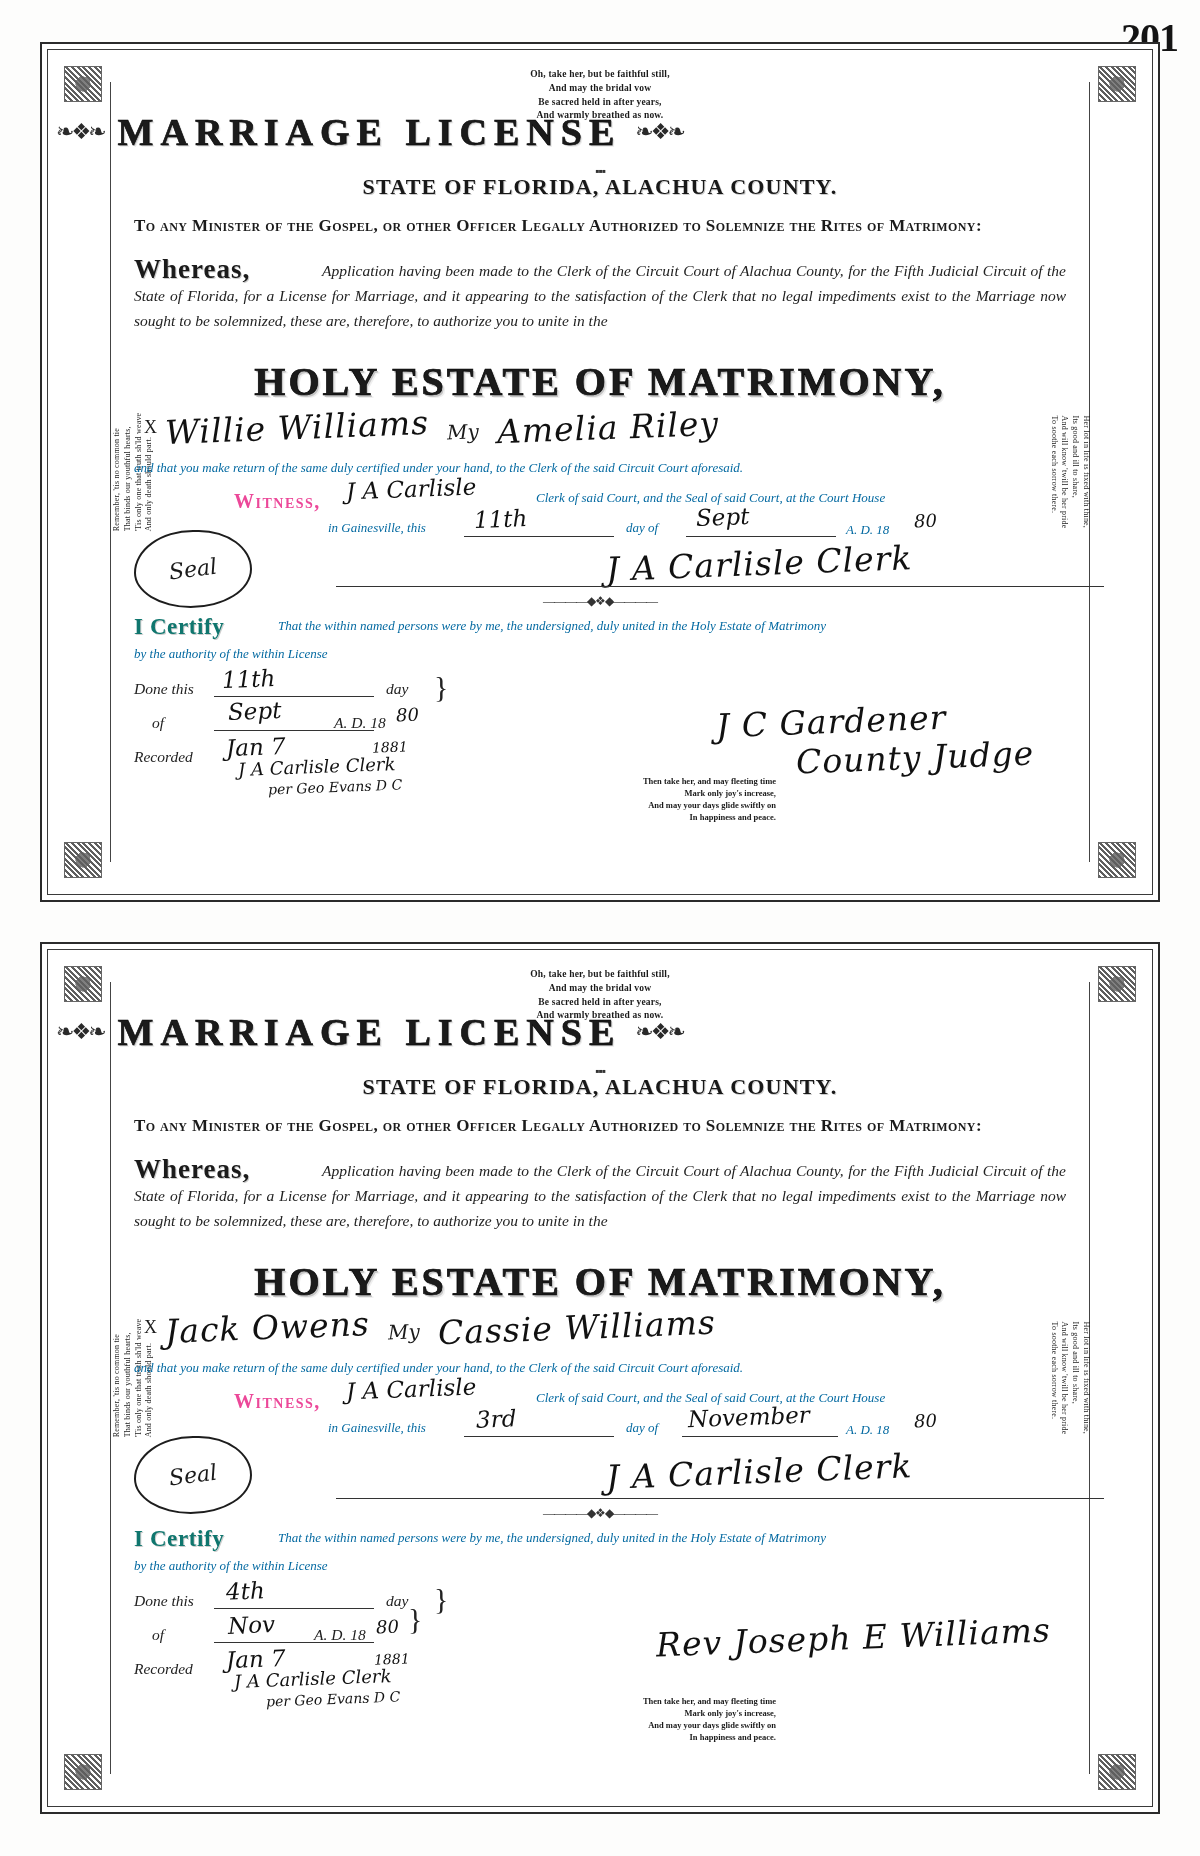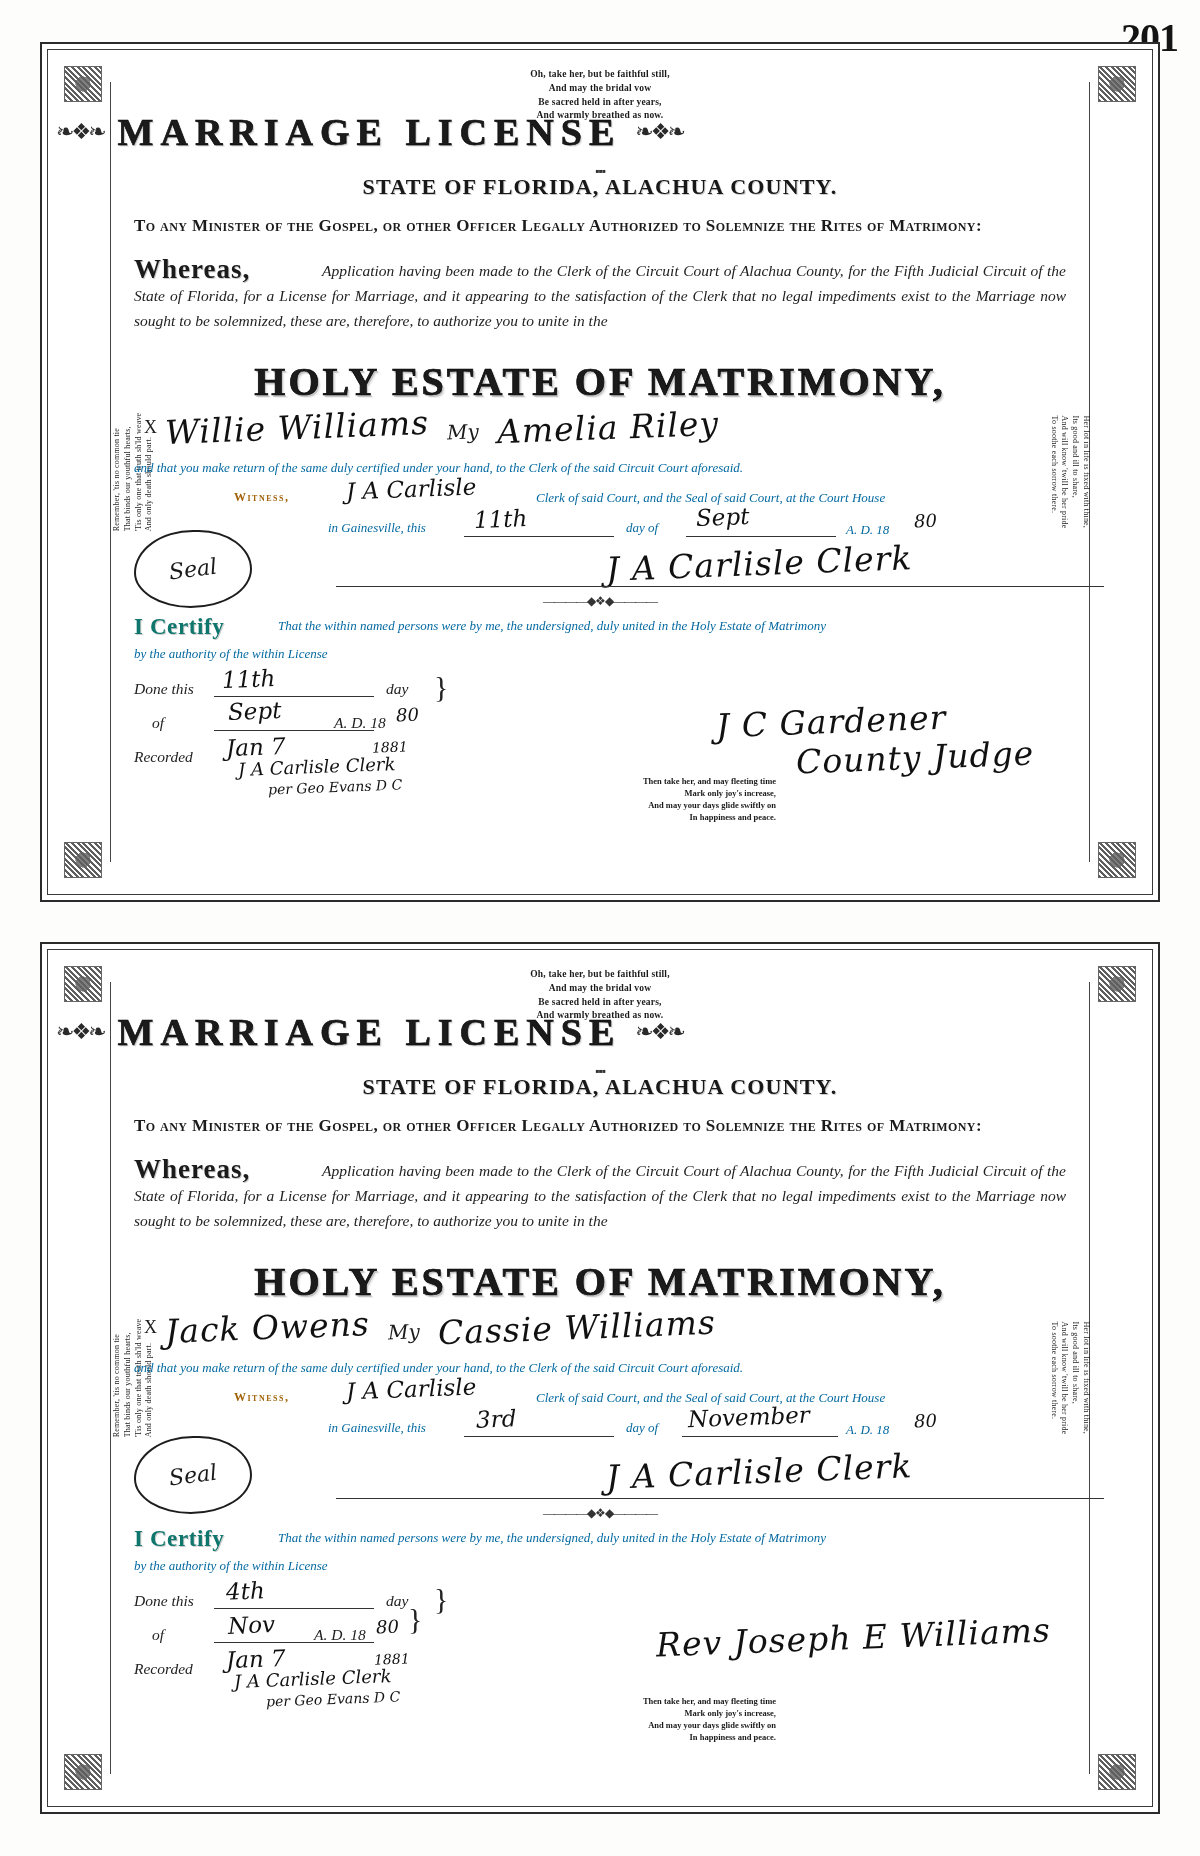--- a/index.html
+++ b/index.html
@@ -244,24 +244,24 @@
     font-family: "Liberation Serif", serif;
     font-size: 13px;
     font-style: italic;
     color: #0369a1;
   }
 
   .witness-word {
     position: absolute;
     font-family: "Liberation Serif", serif;
     font-weight: bold;
-    font-size: 12px;
+    font-size: 20px;
     letter-spacing: 1.5px;
     font-variant: small-caps;
-    color: #a16207;
+    color: #ec4899;
   }
 
   .seal {
     position: absolute;
     width: 118px;
     height: 78px;
     border-radius: 50% 45% 52% 48% / 55% 50% 50% 45%;
     border: 2px solid #1d1d1d;
     box-sizing: border-box;
   }

